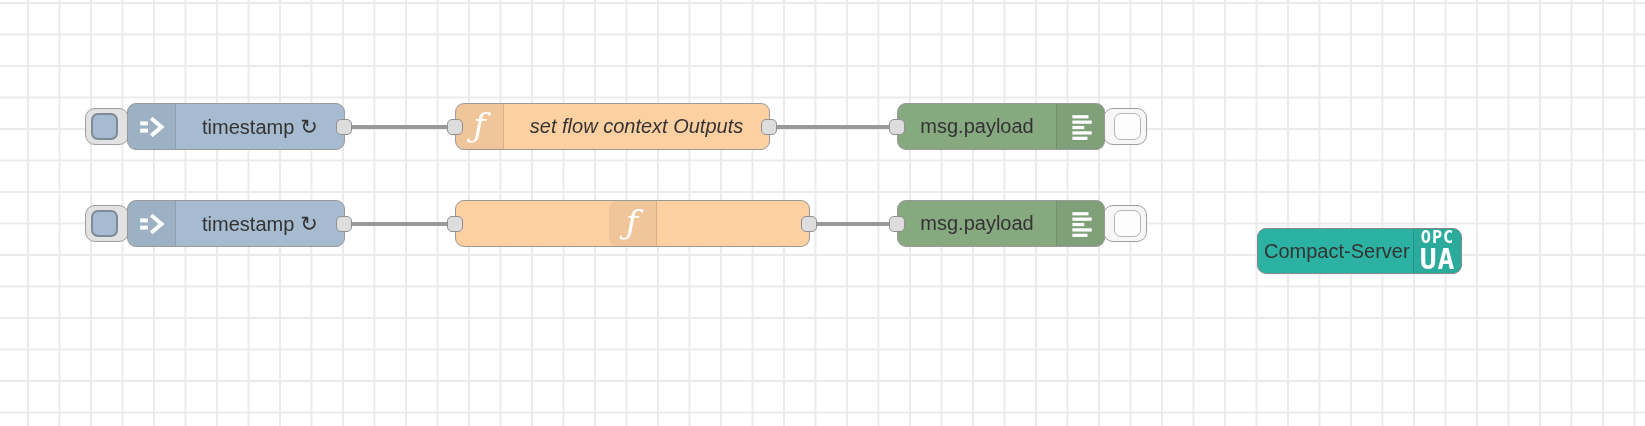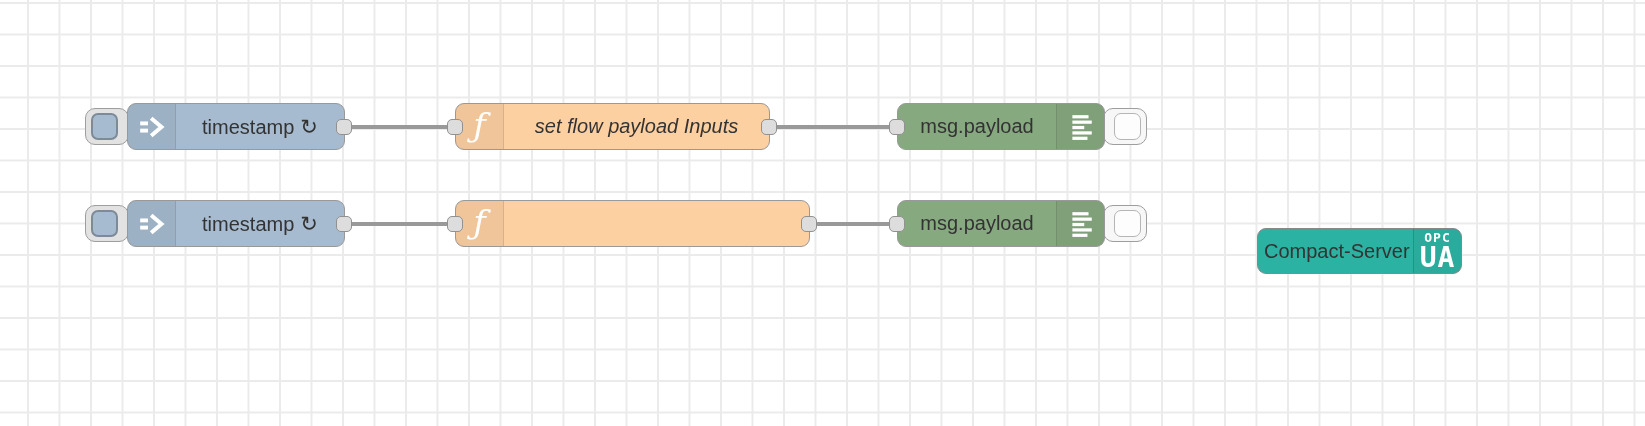--- a/index.html
+++ b/index.html
@@ -53,30 +53,30 @@
     position:absolute;width:44px;height:37px;box-sizing:border-box;
     background:#e2e2e2;border:1.5px solid #9e9e9e;border-radius:10px;z-index:2;
   }
   .btn-inner{
     position:absolute;left:5px;top:3.5px;width:27px;height:27px;box-sizing:border-box;
     border-radius:7px;
   }
   .btn-inner.inject-fill{background:#a6bbcf;border:2px solid #7d8a97;}
   .btn-tab.right .btn-inner{left:auto;right:5px;background:#fdfdfd;border:1.5px solid #b5b5b5;}
   .btn-tab.debug-tab{background:#f7f7f7;}
-  .node{z-index:3;}
+  .node{z-index:3;justify-content:center;}
   .badge{
     width:48px;height:100%;flex:0 0 48px;box-sizing:border-box;
     background:rgba(0,0,0,0.04);
     border-left:1px solid rgba(0,0,0,0.15);
     border-radius:0 7px 7px 0;
     display:flex;flex-direction:column;align-items:center;justify-content:center;
     color:#fff;font-family:"DejaVu Sans Mono",monospace;font-weight:bold;
   }
-  .badge .b1{font-size:13px;line-height:1;letter-spacing:1px;}
+  .badge .b1{font-size:17px;line-height:1;letter-spacing:1px;}
   .badge .b2{font-size:28px;line-height:1;letter-spacing:1px;}
 </style>
 </head>
 <body>
 
 <div class="canvas">
 
   <div class="wire" style="left:344px;top:124.5px;width:112px"></div>
   <div class="wire" style="left:769px;top:124.5px;width:128px"></div>
   <div class="wire" style="left:344px;top:221.5px;width:112px"></div>
@@ -94,21 +94,21 @@
       </svg>
     </div>
     <div class="label"><span>timestamp</span><span class="repeat">↻</span></div>
   </div>
   <div class="port" style="left:336px;top:118.5px"></div>
 
   <div class="node function" style="left:455px;top:103px;width:315px">
     <div class="icon-box">
       <span class="fn-glyph">ƒ</span>
     </div>
-    <div class="label italic">set flow payload Inputs</div>
+    <div class="label italic">set flow context Outputs</div>
   </div>
   <div class="port" style="left:447px;top:118.5px"></div>
   <div class="port" style="left:761px;top:118.5px"></div>
 
   <div class="btn-tab debug-tab right" style="left:1103px;top:108px">
     <div class="btn-inner"></div>
   </div>
   <div class="node debug" style="left:897px;top:103px;width:208px">
     <div class="label">msg.payload</div>
     <div class="icon-box right">

